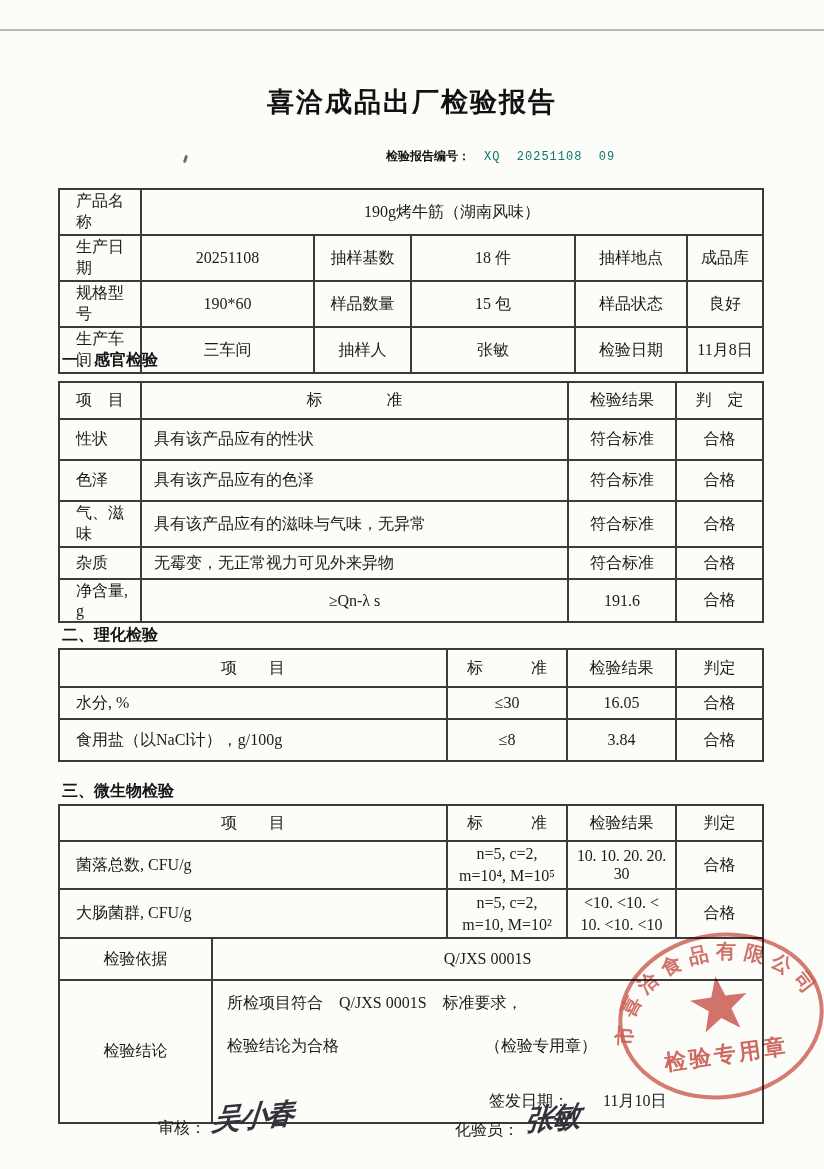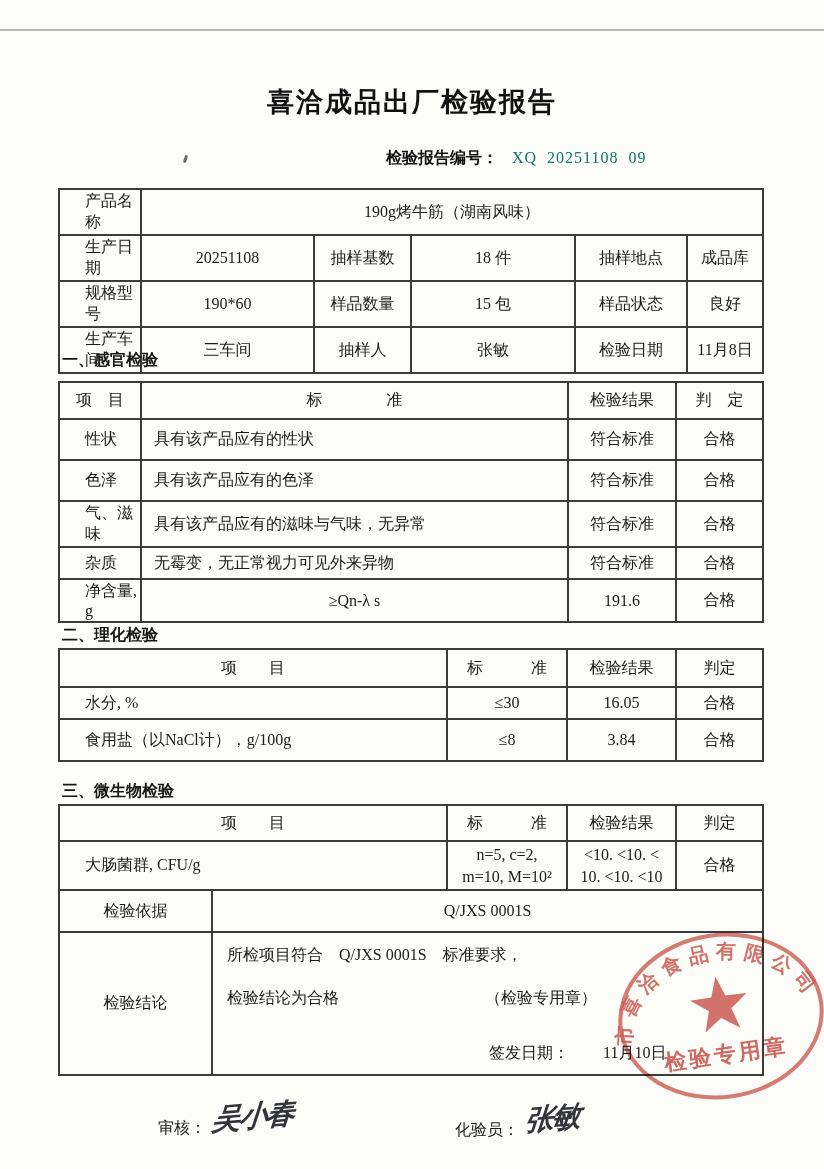--- a/index.html
+++ b/index.html
@@ -11,30 +11,30 @@
     font-family:"Liberation Serif","DejaVu Serif",serif;
     color:#1c1c1c;
   }
   .scan-line{position:absolute;top:29px;left:0;width:824px;height:2px;background:#aaa8a2;opacity:.8;}
   .scan-speck{position:absolute;left:184px;top:155px;width:3px;height:8px;background:#6a6a6a;transform:rotate(18deg);border-radius:2px;}
   .doc-title{
     position:absolute;top:84px;left:0;width:824px;
     text-align:center;font-family:"Liberation Sans","DejaVu Sans",sans-serif;
     font-weight:bold;font-size:27px;letter-spacing:2px;color:#111;
   }
-  .report-no{position:absolute;left:386px;top:148px;font-family:Liberation Serif, serif;font-size:16px;display:flex;align-items:baseline;}
+  .report-no{position:absolute;left:386px;top:148px;font-family:Liberation Mono, monospace;font-size:12px;display:flex;align-items:baseline;}
   .report-no .lab{font-weight:bold;color:#111;}
   .report-no .val{white-space:pre;margin-left:14px;letter-spacing:1px;color:#0f766e;}
 
   .sec-head{position:absolute;left:62px;font-size:16px;font-weight:bold;color:#151515;}
 
   table.tbl{position:absolute;left:58px;border-collapse:collapse;table-layout:fixed;background:transparent;}
   table.tbl td{border:2px solid #3b3b3b;font-size:16px;color:#1b1b1b;overflow:hidden;}
   td.c{text-align:center;}
-  td.l{text-align:left;padding-left:25px;}
+  td.l{text-align:left;padding-left:16px;}
   td.std{padding-left:12px;}
   .ml{white-space:pre-line;text-align:center;line-height:1.35;font-size:14px;}
   .res-sm{font-size:13.5px;letter-spacing:-0.2px;}
 
   
   td.concl{vertical-align:top;padding:12px 12px 10px 14px;}
   .concl-line1{white-space:pre-wrap;}
   .concl-line2{margin-top:22px;display:flex;}
   .concl-line2 .seal-note{margin-left:146px;}
   .concl-line3{margin-top:34px;margin-left:262px;display:flex;}
@@ -189,20 +189,27 @@
       <col style="width:120px">
       <col style="width:109px">
       <col style="width:87px">
     </colgroup>
   <tbody>
       <tr style="height:36px">
     <td class="c" colspan="2">项　　目</td>
     <td class="c">标　　　准</td>
     <td class="c">检验结果</td>
     <td class="c">判定</td>
+  </tr>
+  <tr style="height:48px">
+    <td class="l" colspan="2">菌落总数, CFU/g</td>
+    <td class="ml">n=5, c=2,
+m=10⁴, M=10⁵</td>
+    <td class="c res-sm">10. 10. 20. 20. 30</td>
+    <td class="c">合格</td>
   </tr>
   <tr style="height:49px">
     <td class="l" colspan="2">大肠菌群, CFU/g</td>
     <td class="ml">n=5, c=2,
 m=10, M=10²</td>
     <td class="ml">&lt;10. &lt;10. &lt;
 10. &lt;10. &lt;10</td>
     <td class="c">合格</td>
   </tr>
   <tr style="height:42px">

